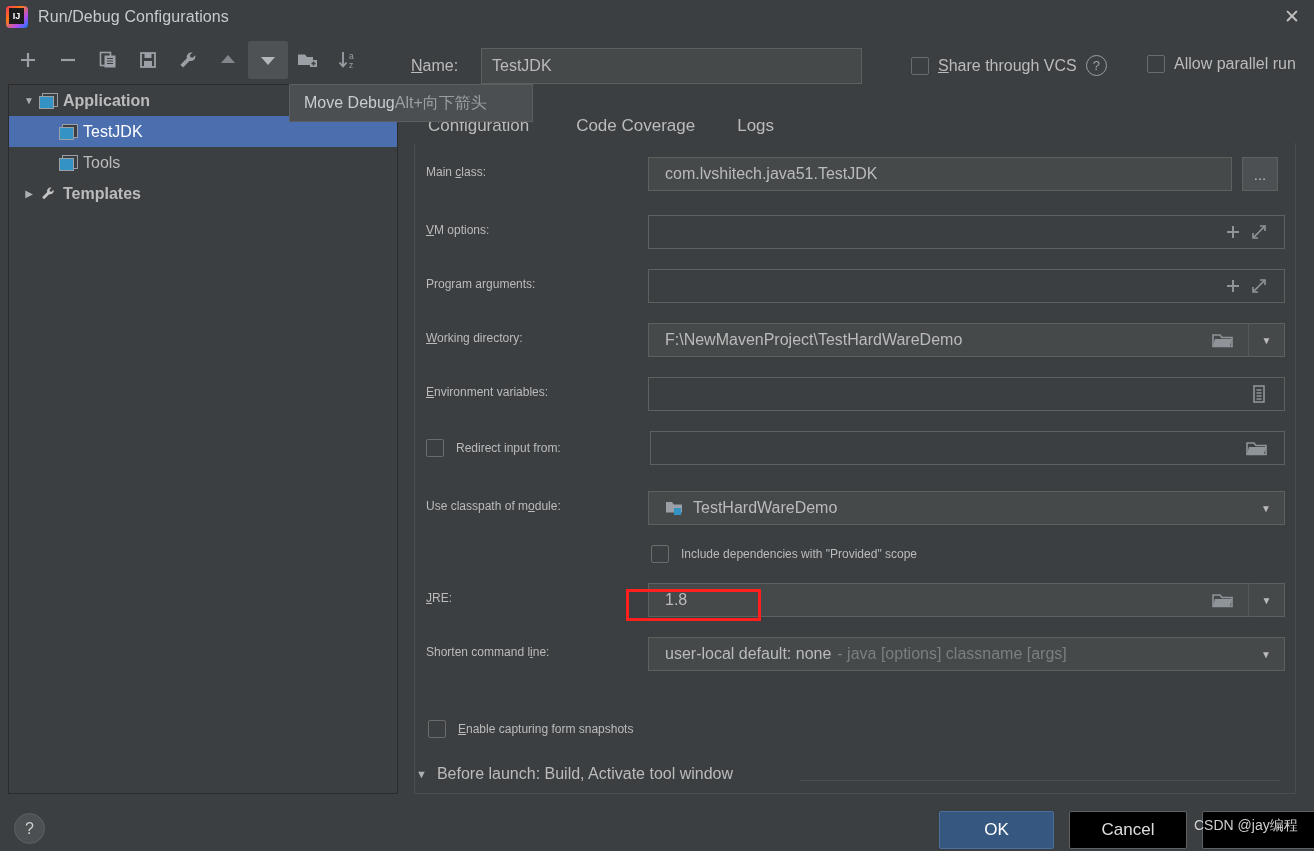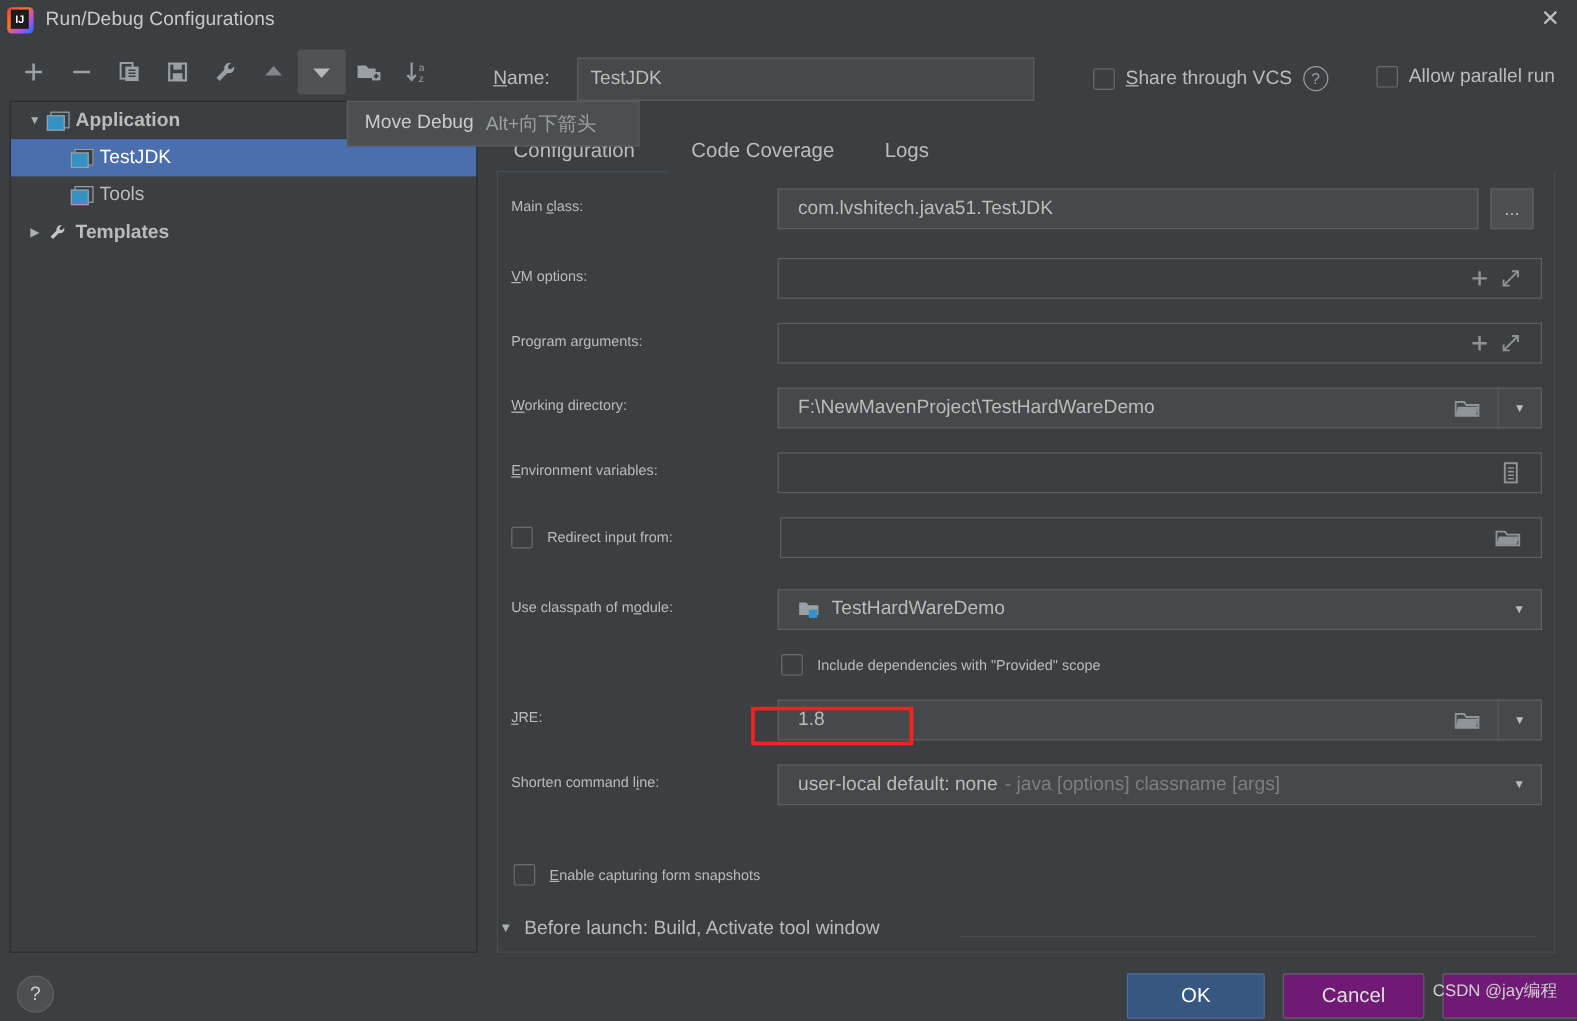--- a/index.html
+++ b/index.html
@@ -172,40 +172,40 @@
   .bl-line { position: absolute; left: 800px; top: 780px; width: 480px; height: 1px; background: #4a4c4d; }
 
   
   .help-btn {
     position: absolute; left: 14px; top: 813px; width: 31px; height: 31px;
     border-radius: 50%; background: #4c5052; border: 1px solid #5d6163;
     color: #cfcfcf; font-size: 16px; text-align: center; line-height: 29px;
   }
   .dlg-btn {
     position: absolute; height: 38px;
-    border: 1px solid #5e6264; background: #701a75;
+    border: 1px solid #5e6264; background: #000000;
     color: #dedede; font-size: 17px;
     display: flex; align-items: center; justify-content: center;
     border-radius: 2px;
   }
   .dlg-btn.primary { background: #365880; border-color: #4a6f9b; color: #ffffff; }
   .watermark {
     position: absolute; left: 1194px; top: 817px;
     font-size: 14px; color: #cfcfcf; white-space: nowrap;
     font-family: "Liberation Sans", sans-serif;
   }
 
   
   .tooltip {
     position: absolute; left: 289px; top: 84px; width: 244px; height: 38px;
     background: #4b4f51; border: 1px solid #5a5e60;
     display: flex; align-items: center; padding-left: 14px;
     font-size: 16px; color: #c9cdd0; white-space: nowrap; z-index: 40;
   }
-  .tooltip .shortcut { color: #9a9fa3; margin-left: 10px; }
+  .tooltip .shortcut { color: #9a9fa3; }
 </style>
 </head>
 <body>
 
 <div id="root">
 
   <div class="titlebar">
     <div class="ij-logo"></div>
     <div class="title-text">Run/Debug Configurations</div>
     <div class="close-btn">✕</div>

